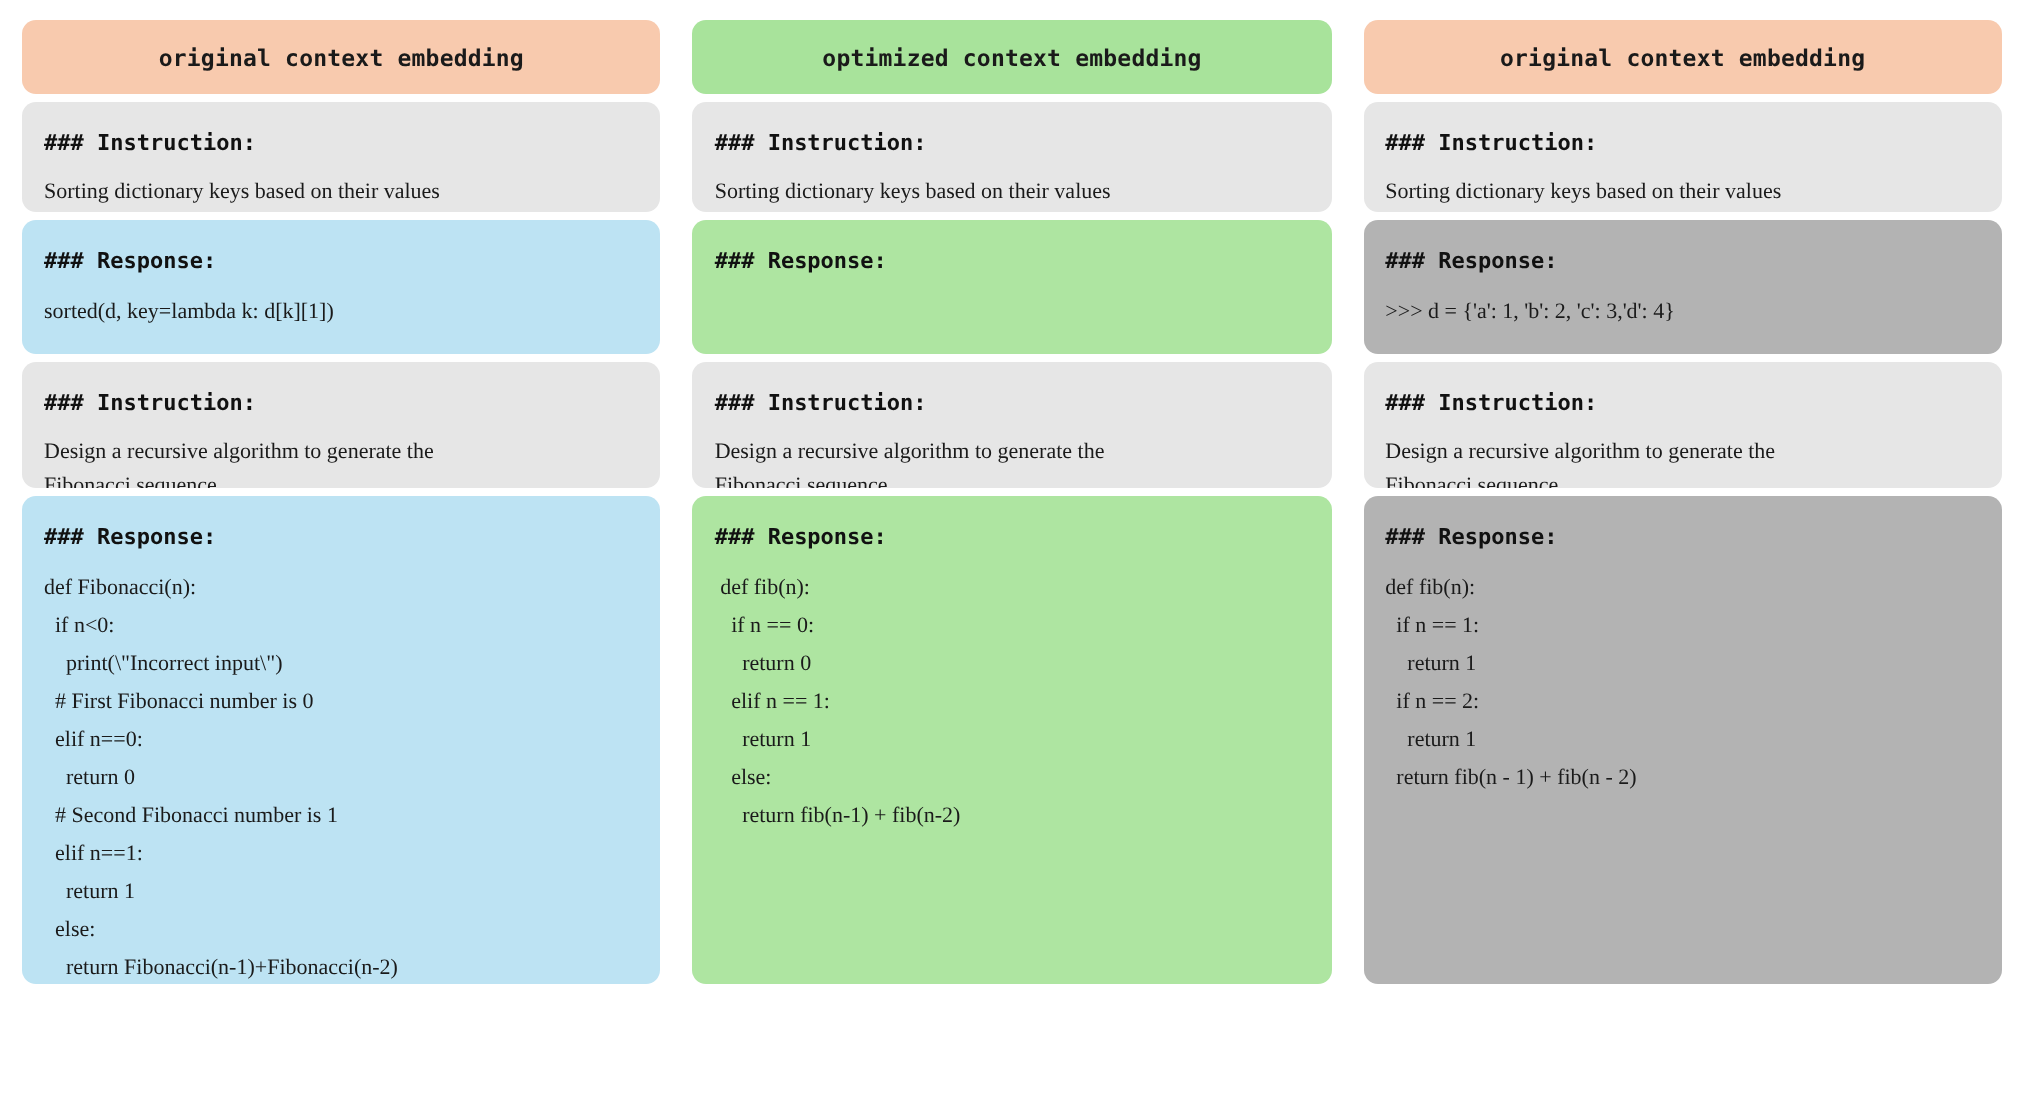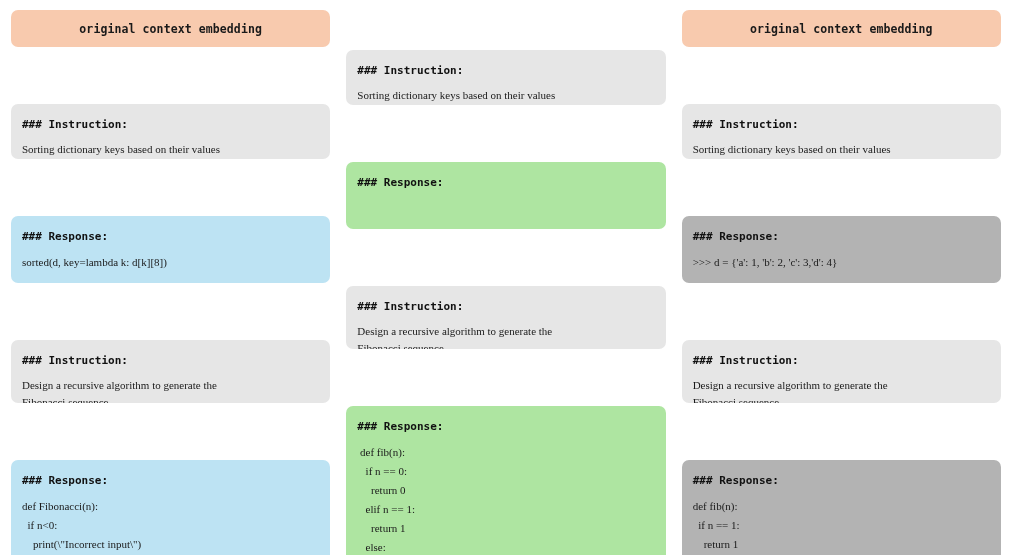--- a/index.html
+++ b/index.html
@@ -19,41 +19,40 @@
     height: 555px;
     display: flex;
     gap: 16px;
     padding: 10px 11px;
     box-sizing: border-box;
   }
   .column {
     width: 322px;
     display: flex;
     flex-direction: column;
-    gap: 17px;
+    gap: 4px;
   }
   .col-header {
     height: 37px;
     border-radius: 7px;
     display: flex;
     align-items: center;
     justify-content: center;
     font-size: 11.5px;
     font-weight: bold;
     color: #1a1a1a;
     letter-spacing: 0.1px;
     flex: 0 0 auto;
   }
   .card {
     border-radius: 7px;
     padding: 13px 11px 12px 11px;
     box-sizing: border-box;
     flex: 0 0 auto;
     overflow: hidden;
-    margin-top: 40px;
   }
   .card-title {
     font-size: 11px;
     font-weight: bold;
     color: #111111;
     line-height: 15px;
     margin-bottom: 9px;
     white-space: pre;
   }
   .card-body {
@@ -76,21 +75,21 @@
 
 <div class="board">
     <div class="column">
       <div class="col-header" style="background: rgb(248, 202, 174);">original context embedding</div>
       <div class="card card-instruction" style="background: rgb(230, 230, 230);">
         <div class="card-title">### Instruction:</div>
         <div class="card-body wrapbody">Sorting dictionary keys based on their values</div>
       </div>
       <div class="card card-response-short" style="background: rgb(189, 227, 243);">
         <div class="card-title">### Response:</div>
-        <div class="card-body">sorted(d, key=lambda k: d[k][8])</div>
+        <div class="card-body">sorted(d, key=lambda k: d[k][1])</div>
       </div>
       <div class="card card-instruction-2" style="background: rgb(230, 230, 230);">
         <div class="card-title">### Instruction:</div>
         <div class="card-body wrapbody">Design a recursive algorithm to generate the
 Fibonacci sequence.</div>
       </div>
       <div class="card card-response-long" style="background: rgb(189, 227, 243);">
         <div class="card-title">### Response:</div>
         <div class="card-body">def Fibonacci(n):
   if n&lt;0:
@@ -99,20 +98,21 @@
   elif n==0:
     return 0
   # Second Fibonacci number is 1
   elif n==1:
     return 1
   else:
     return Fibonacci(n-1)+Fibonacci(n-2)</div>
       </div>
     </div>
     <div class="column">
+      <div class="col-header" style="background: rgb(168, 227, 155);">optimized context embedding</div>
       <div class="card card-instruction" style="background: rgb(230, 230, 230);">
         <div class="card-title">### Instruction:</div>
         <div class="card-body wrapbody">Sorting dictionary keys based on their values</div>
       </div>
       <div class="card card-response-short" style="background: rgb(174, 229, 161);">
         <div class="card-title">### Response:</div>
       </div>
       <div class="card card-instruction-2" style="background: rgb(230, 230, 230);">
         <div class="card-title">### Instruction:</div>
         <div class="card-body wrapbody">Design a recursive algorithm to generate the

